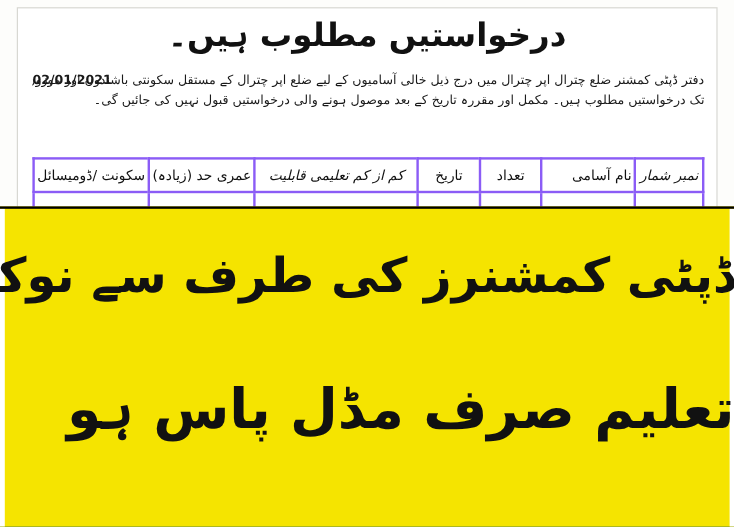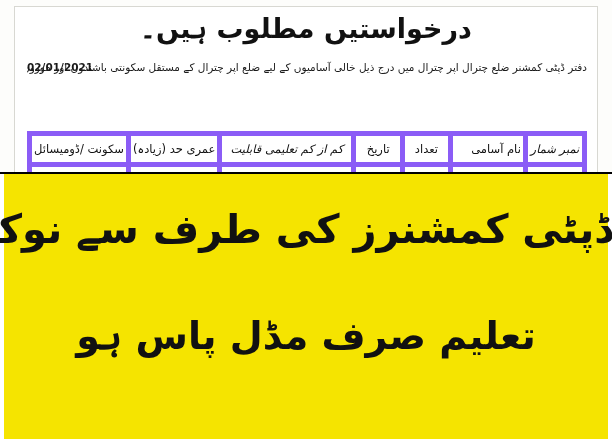--- a/index.html
+++ b/index.html
@@ -77,21 +77,21 @@
   .ad-table {
     position: absolute;
     left: 12px;
     top: 124px;
     width: 560px;
     height: 52px;
     border-collapse: collapse;
     direction: rtl;
   }
   .ad-table td {
-    border: 5px solid #8b5cf6;
+    border: 2px solid #8b5cf6;
     text-align: center;
     vertical-align: middle;
     font-size: 11.5px;
     color: #111111;
     height: 26px;
     padding: 0 2px;
     white-space: nowrap;
   }
   .ad-table .blank td {
     height: 24px;
@@ -119,22 +119,23 @@
     white-space: nowrap;
     font-family: "DejaVu Sans", "Liberation Sans", sans-serif;
   }
   .banner-line-1 {
     top: 32px;
     font-size: 40px;
     letter-spacing: 1px;
   }
   .banner-line-2 {
     top: 140px;
-    font-size: 38px;
+    font-size: 46px;
     letter-spacing: 1px;
+    text-align: right;
   }
 
   
   .banner-edge-left,
   .banner-edge-right {
     position: absolute;
     top: 0;
     width: 4px;
     height: 100%;
     background: #ffffff;
@@ -148,20 +149,21 @@
 <div class="page">
 
   <div class="ad-scan">
     <div class="ad-inner">
 
       <div class="ad-headline">درخواستیں مطلوب ہیں۔</div>
 
       <div class="ad-body">
         <span class="line l1">دفتر ڈپٹی کمشنر ضلع چترال اپر چترال میں درج ذیل خالی آسامیوں کے لیے ضلع اپر چترال کے مستقل سکونتی باشندوں اور موزوں امیدواروں سے مورخہ</span>
         <span class="line" style="font-weight:bold; display:inline-block; float:left; margin-top:-17px;">02/01/2021</span>
+        <span class="line l2">تک درخواستیں مطلوب ہیں۔ مکمل اور مقررہ تاریخ کے بعد موصول ہونے والی درخواستیں قبول نہیں کی جائیں گی۔</span>
       </div>
 
       <table class="ad-table">
         <tbody>
             <tr>
           <td style="width:52px;font-style:italic;">نمبر شمار</td>
           <td style="width:86px;text-align:right;">نام آسامی</td>
           <td style="width:58px;">تعداد</td>
           <td style="width:60px;">تاریخ</td>
           <td style="width:140px;font-style:italic;">کم از کم تعلیمی قابلیت</td>

